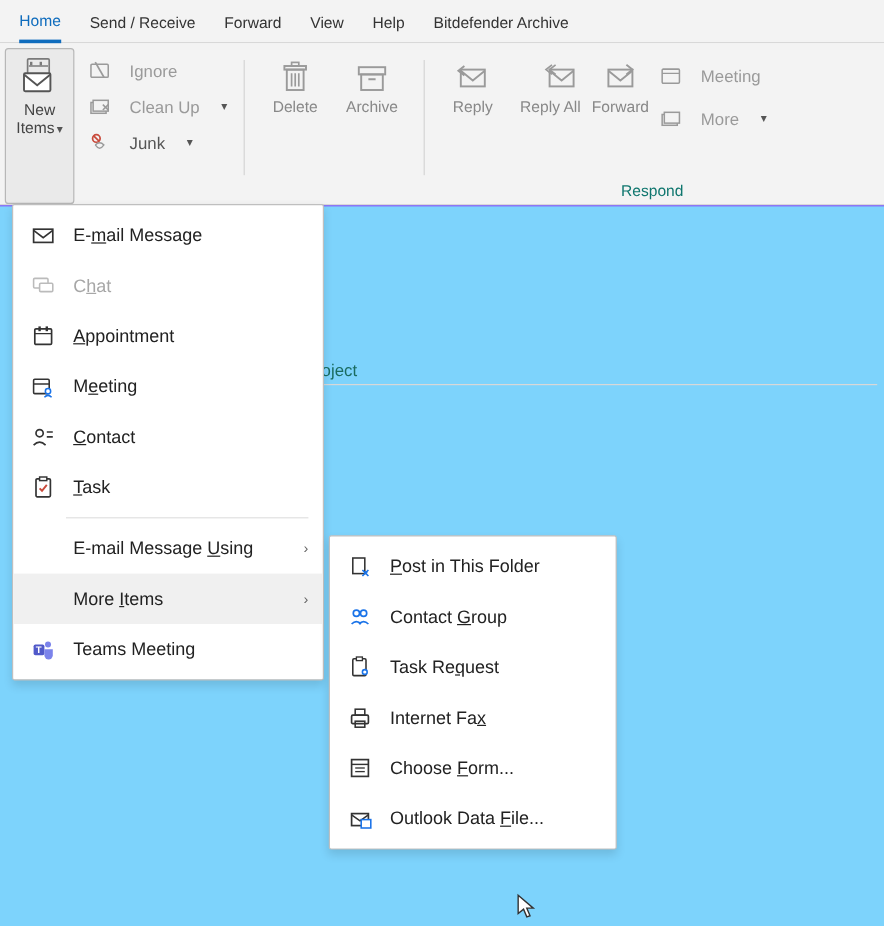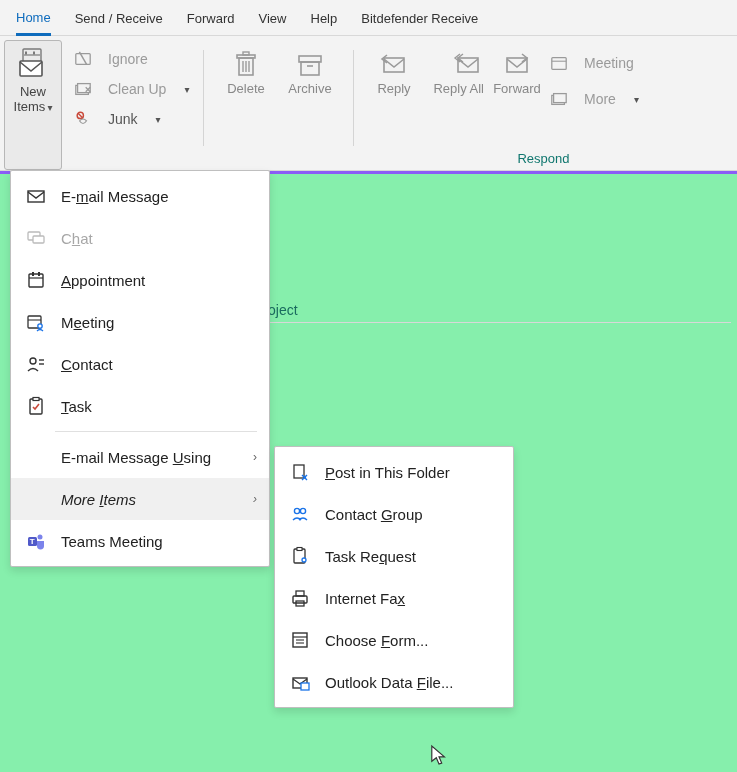--- a/index.html
+++ b/index.html
@@ -81,22 +81,22 @@
     .big-btn .cap { font-size: 13px; margin-top: 2px; text-align: center; line-height: 1.1; }
     .respond-row { display: flex; }
     .group-label {
       font-size: 13px; color: #0f766e; text-align: center;
       position: absolute; bottom: 4px; left: 0; right: 0;
     }
 
     .content-area {
       position: relative;
       height: calc(100% - 171px);
-      background: #86efac;
-      border-top: 3px solid #8b5cf6;
+      background: #7dd3fc;
+      border-top: 1px solid #8b5cf6;
     }
     .obscured-text {
       position: absolute;
       left: 268px; top: 128px;
       color: #1a6b5f; font-size: 14px;
     }
     .obscured-line {
       position: absolute;
       left: 268px; top: 148px; right: 6px;
       height: 1px; background: #d8d8d8;
@@ -113,21 +113,21 @@
       color: #222;
     }
     .dropdown { left: 10px; top: 170px; width: 260px; }
     .submenu  { left: 274px; top: 446px; width: 240px; }
     .menu-item {
       display: flex; align-items: center; gap: 14px;
       height: 42px; padding: 0 12px 0 14px;
       cursor: pointer;
     }
     .menu-item.disabled { color: #a7a7a7; cursor: default; }
-    .menu-item.hover { background: #f0f0f0; font-style: italic; }
+    .menu-item.hover { background: #f0f0f0; }
     .menu-item .mi-icon { width: 22px; height: 22px; display: flex; align-items: center; justify-content: center; flex-shrink: 0; }
     .menu-item .mi-label { flex: 1; }
     .menu-item .mi-arrow { color: #666; font-size: 12px; }
     .menu-item.indent .mi-icon { visibility: hidden; }
     .menu-sep { height: 1px; margin: 4px 12px 4px 44px; background: #e0e0e0; }
 
     u { text-decoration: underline; }
 
     .cursor-arrow {
       position: absolute;
@@ -138,21 +138,21 @@
   </style>
 </head>
 <body>
 
 <div class="tabbar">
   <div class="tab active">Home</div>
   <div class="tab">Send / Receive</div>
   <div class="tab">Forward</div>
   <div class="tab">View</div>
   <div class="tab">Help</div>
-  <div class="tab">Bitdefender Receive</div>
+  <div class="tab">Bitdefender Archive</div>
 </div>
 
 <div class="ribbon">
 
   <div class="new-items-btn">
     <div class="icon-stack">
       <svg viewBox="0 0 34 34" width="34" height="34">
         <rect x="7" y="2" width="18" height="15" rx="1" fill="none" stroke="#7a7a7a" stroke-width="1.4"></rect>
         <rect x="9" y="4.5" width="2" height="3" fill="#7a7a7a"></rect>
         <rect x="17" y="4.5" width="2" height="3" fill="#7a7a7a"></rect>

